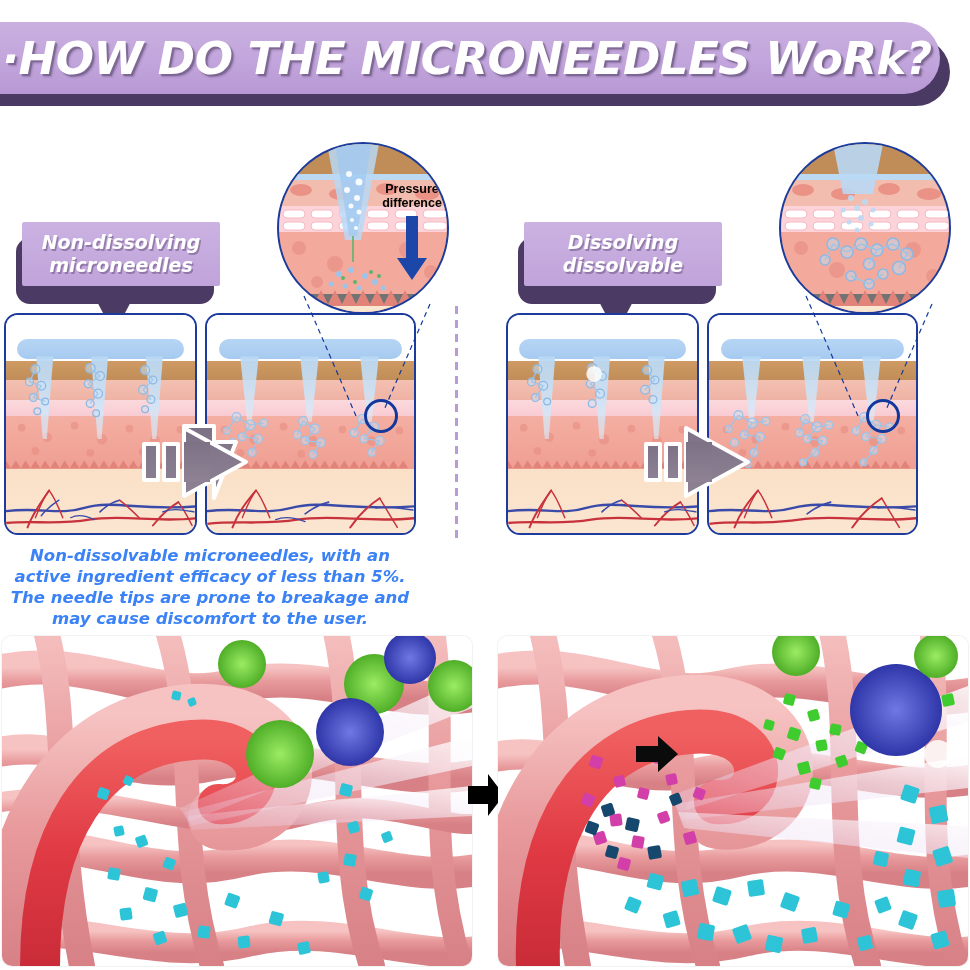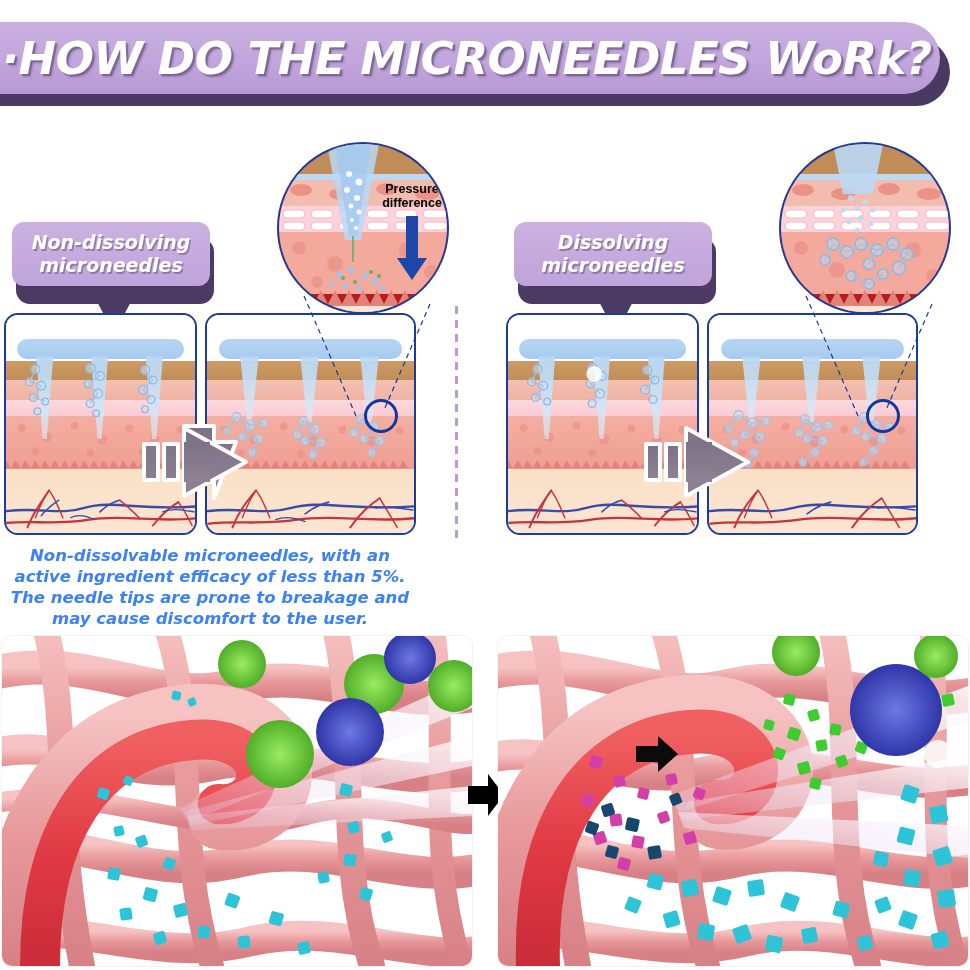--- a/index.html
+++ b/index.html
@@ -44,24 +44,24 @@
     background: #4b3a63; border-radius: 14px;
   }
   .pill-tail {
     position: absolute; left: 80px; top: 70px;
     width: 0; height: 0;
     border-left: 22px solid transparent;
     border-right: 22px solid transparent;
     border-top: 42px solid #4b3a63;
   }
   .pill-body {
-    position: absolute; left: 0; top: 0;
+    position: absolute; left: 10px; top: 0;
     width: 198px; height: 64px;
     background: linear-gradient(180deg,#cbb2e2 0%,#c0a3da 100%);
-    border-radius: 12px;
+    border-radius: 2px;
     display: flex; align-items: center; justify-content: center;
     text-align: center;
     color: #ffffff; font-weight: 700; font-style: italic;
     font-size: 19px; line-height: 23px;
     text-shadow: 1.5px 1.5px 0 rgba(85,65,105,.45);
     font-family: "DejaVu Sans", sans-serif;
     white-space: pre-line;
   }
 
   
@@ -97,21 +97,21 @@
 
   
   .ff-arrow { position: absolute; width: 112px; height: 88px; }
 
   
   .inset {
     position: absolute;
     border-radius: 50%;
     border: 2.5px solid #1c3b9c;
     overflow: hidden;
-    background:#b91c1c;
+    background:#737373;
   }
   .pressure-label {
     position: absolute;
     color: #000; font-weight: 700; font-size: 12.5px; line-height: 14px;
     text-align: center; white-space: pre-line;
     font-family: "Liberation Sans", sans-serif;
   }
 
   .marker-circle {
     position: absolute; border: 3px solid #13379b;
@@ -165,21 +165,21 @@
     <div class="pill-tail"></div>
     <div class="pill-shadow"></div>
     <div class="pill-body">Non-dissolving
 microneedles</div>
   </div>
 
   <div class="pill-wrap" style="left:514px; top:222px; width:206px; height:116px;">
     <div class="pill-tail"></div>
     <div class="pill-shadow"></div>
     <div class="pill-body">Dissolving
-microneedles</div>
+dissolvable</div>
   </div>
 
   <div class="skin-panel" style="left:4px; top:313px; width:193px; height:222px;">
     <div class="layer l-air"></div>
     <div class="layer l-epi"></div>
     <div class="layer l-epi2"></div>
     <div class="layer l-band"></div>
     <div class="layer l-derm">
       <svg width="100%" height="100%" viewBox="0 0 193 54" preserveAspectRatio="none">
         <g fill="#e88b80" opacity=".55">

